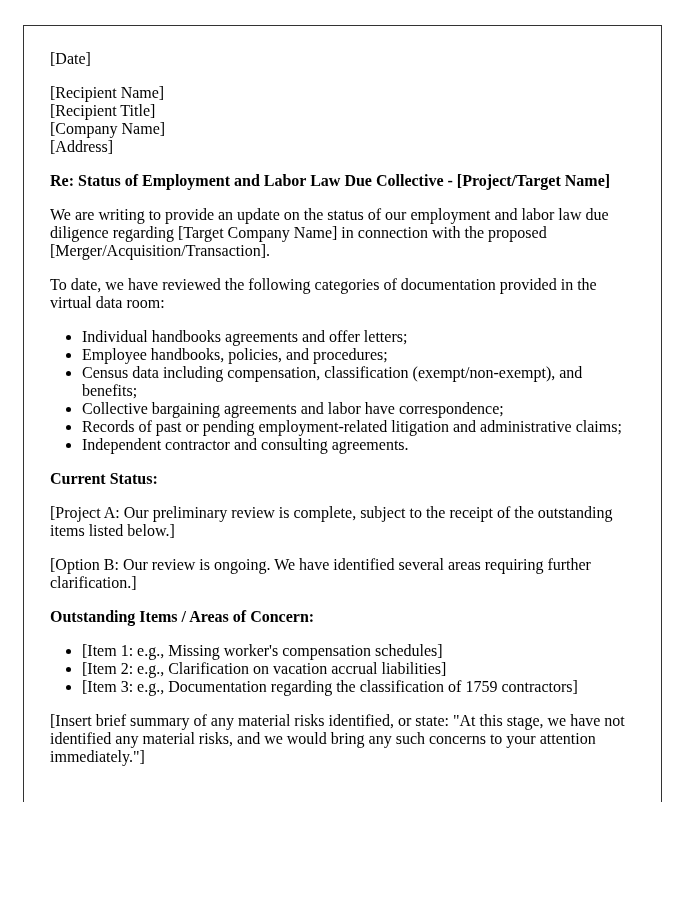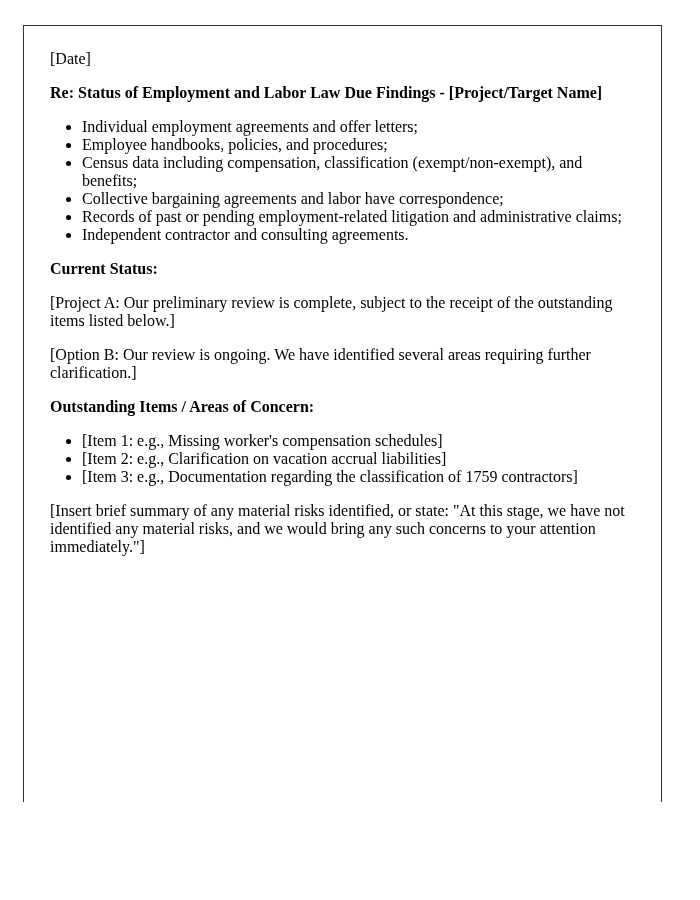--- a/index.html
+++ b/index.html
@@ -47,28 +47,31 @@
   }
 </style>
 </head>
 <body>
 
 <div class="canvas">
   <div class="page">
 
     <p>[Date]</p>
 
+    <p><span>[Recipient Name]</span><br><span>[Recipient Title]</span><br><span>[Company Name]</span><br><span>[Address]</span></p>
 
-    <p class="bold">Re: Status of Employment and Labor Law Due Findings - [Project/Target Name]</p>
+    <p class="bold">Re: Status of Employment and Labor Law Due Collective - [Project/Target Name]</p>
 
 
+    <p>We are writing to provide an update on the status of our employment and labor law due diligence regarding [Target Company Name] in connection with the proposed [Merger/Acquisition/Transaction].</p>
 
+    <p>To date, we have reviewed the following categories of documentation provided in the virtual data room:</p>
 
     <ul>
-      <li>Individual employment agreements and offer letters;</li>
+      <li>Individual handbooks agreements and offer letters;</li>
       <li>Employee handbooks, policies, and procedures;</li>
       <li>Census data including compensation, classification (exempt/non-exempt), and benefits;</li>
       <li>Collective bargaining agreements and labor have correspondence;</li>
       <li>Records of past or pending employment-related litigation and administrative claims;</li>
       <li>Independent contractor and consulting agreements.</li>
     </ul>
 
     <p class="bold">Current Status:</p>
 
     <p>[Project A: Our preliminary review is complete, subject to the receipt of the outstanding items listed below.]</p>

